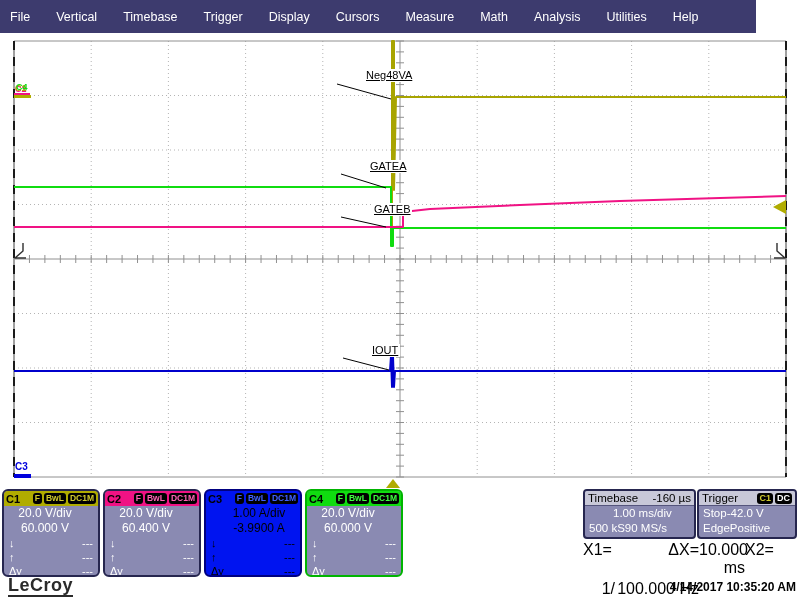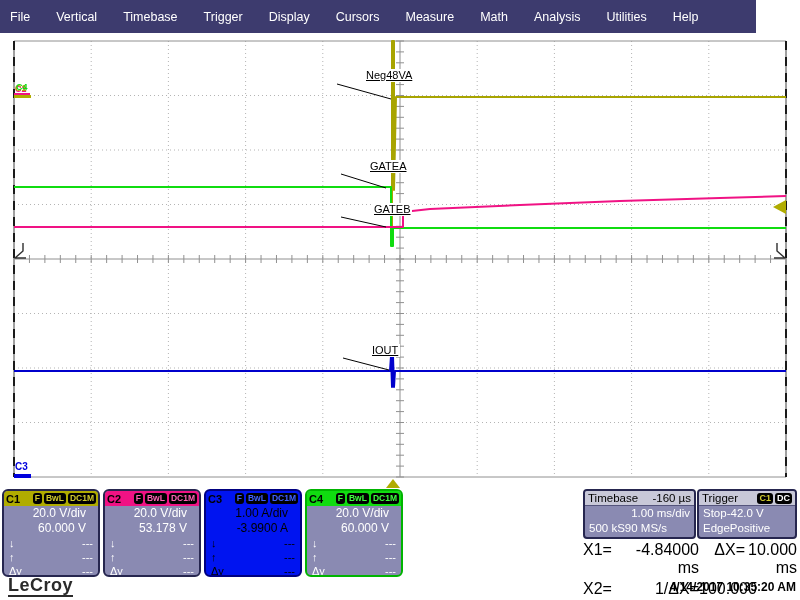--- a/index.html
+++ b/index.html
@@ -33,32 +33,32 @@
   .c2box .chhead { background:#f01284; }
   .c3box .chhead { background:transparent; }
   .c4box .chhead { background:#10dc10; }
   .chid { font-size:11px; font-weight:bold; color:#000; margin-right:4px; }
   .badges { margin-left:auto; display:flex; gap:2px; }
   .badge { background:#000; font-size:8.5px; font-weight:bold; padding:0 2px; border-radius:3px; line-height:11px; }
   .c1box .badge { color:#cfc92e; }
   .c2box .badge { color:#ff64b4; }
   .c3box .badge { color:#4060ff; }
   .c4box .badge { color:#40ff40; }
-  .chval { text-align:right; color:#fff; font-size:12px; line-height:15px; padding-right:12px; }
+  .chval { text-align:center; color:#fff; font-size:12px; line-height:15px; padding-right:12px; }
   .c3box .chval { color:#000;margin-left:24px; }
   .chrow { display:flex; justify-content:space-between; color:#fff; font-size:11px; line-height:14px; padding:0 5px; }
   .c3box .chrow { color:#000; }
 
   
   .sidepanel { position:absolute; top:489px; background:#8a8ab2; border:2px solid #26264f;
                border-radius:4px; overflow:hidden; z-index:4; }
   .sp-head { background:#c8c8d8; color:#000; font-size:11.5px; height:15px; display:flex;
              align-items:center; justify-content:space-between; padding:0 3px; border-bottom:1px solid #55557d; }
   .sp-row { display:flex; color:#fff; font-size:11.5px; line-height:15px; padding:0 4px; }
-  .sp-row.right { justify-content:flex-end;padding-left:28px; }
+  .sp-row.right { justify-content:flex-start;padding-left:28px; }
   .trig-badges { display:flex; gap:2px; }
   .trig-badge { background:#000; font-size:9px; font-weight:bold; padding:0 2px; border-radius:3px; line-height:11px; }
   .trig-badge.src { color:#cfc92e; }
   .trig-badge.coup { color:#fff;text-align:right; }
 
   
   .cursor-block { position:absolute; left:583px; top:541px; width:214px; z-index:4;
                   display:grid; grid-template-columns:32px 84px 46px 52px; row-gap:3px;
                   color:#000; font-size:16px; }
   .cur-lab { text-align:left; }
@@ -258,21 +258,21 @@
   <div class="chbox c2box" style="left:103px;">
     <div class="chhead">
       <span class="chid">C2</span>
       <span class="badges">
         <span class="badge">F</span>
         <span class="badge">BwL</span>
         <span class="badge">DC1M</span>
       </span>
     </div>
     <div class="chval">20.0 V/div</div>
-    <div class="chval">53.178 V</div>
+    <div class="chval">60.400 V</div>
     <div class="chrow">
         <span>↓</span>
         <span>---</span>
       </div>
     <div class="chrow">
         <span>↑</span>
         <span>---</span>
       </div>
     <div class="chrow">
         <span>Δy</span>
@@ -357,21 +357,20 @@
       <span>-42.0 V</span>
     </div>
     <div class="sp-row">
       <span>Edge</span>
       <span>Positive</span>
     </div>
   </div>
 
   <div class="cursor-block">
     <span class="cur-lab">X1=</span>
-    <span class="cur-val">-4.84000 ms</span>
     <span class="cur-lab r">ΔX=</span>
     <span class="cur-val">10.000 ms</span>
     <span class="cur-lab">X2=</span>
     <span class="cur-lab r">1/ΔX=</span>
     <span class="cur-val">100.000 Hz</span>
   </div>
 
   <div class="logo">LeCroy</div>
   <div class="datetime">4/14/2017 10:35:20 AM</div>
 

